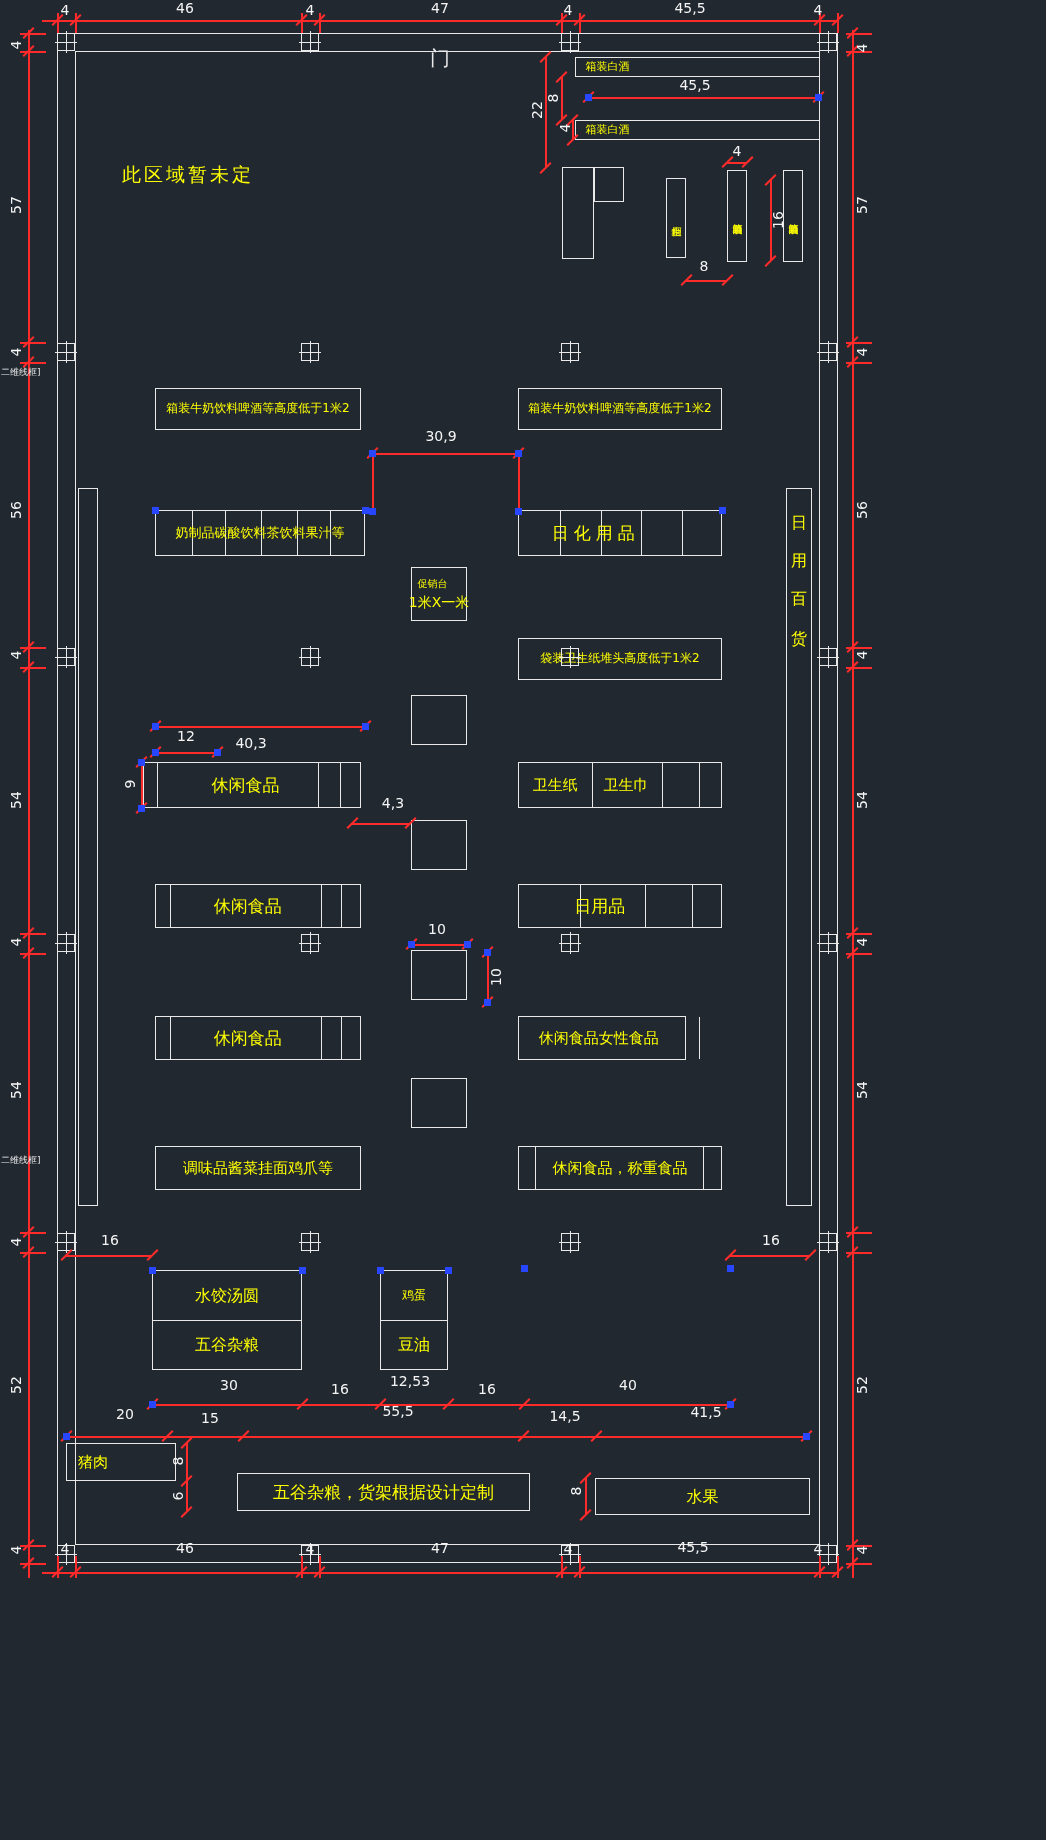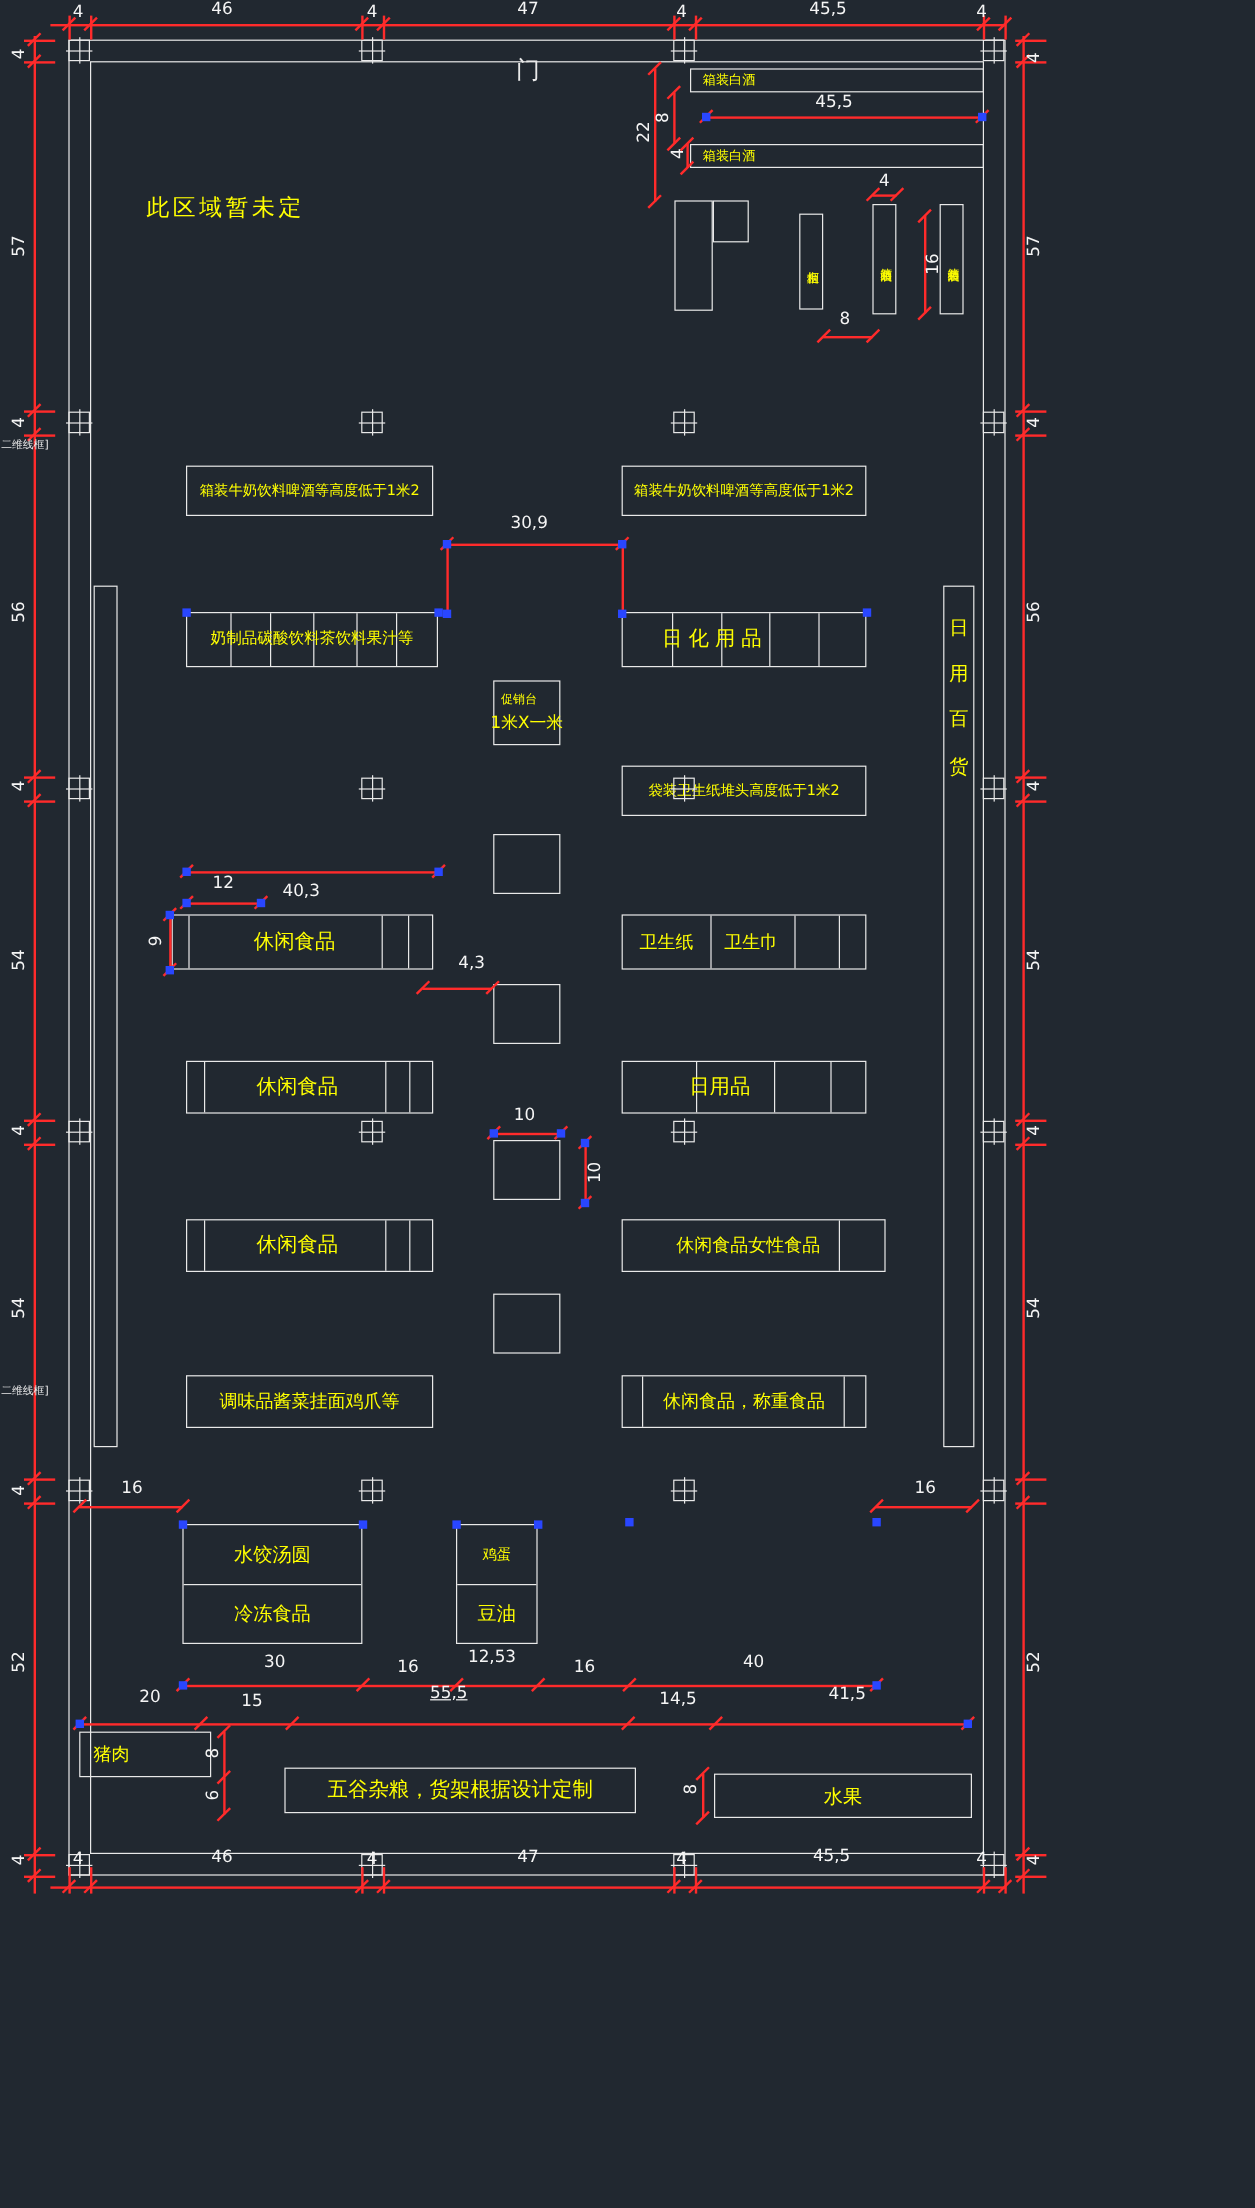--- a/index.html
+++ b/index.html
@@ -95,36 +95,36 @@
       <div class="divline" style="left: 126px;"></div>
       <div class="divline" style="left: 173px;"></div>
       <div class="abs ylabel" style="left: 40%; top: 50%; font-size: 17px;">日用品</div>
     </div>
     <div class="abs rect" style="left: 155px; top: 1016px; width: 206px; height: 44px;">
       <div class="divline" style="left: 14px;"></div>
       <div class="divline" style="left: 165px;"></div>
       <div class="divline" style="left: 185px;"></div>
       <div class="abs ylabel" style="left: 45%; top: 50%; font-size: 17px;">休闲食品</div>
     </div>
-    <div class="abs rect" style="left: 518px; top: 1016px; width: 220px; height: 44px;">
+    <div class="abs rect" style="left: 518px; top: 1016px; width: 168px; height: 44px;">
       <div class="divline" style="left: 180px;"></div>
       <div class="abs ylabel" style="left: 48%; top: 50%; font-size: 15px;">休闲食品女性食品</div>
     </div>
     <div class="abs rect" style="left: 155px; top: 1146px; width: 206px; height: 44px;">
       <div class="abs ylabel" style="left: 50%; top: 50%; font-size: 15px;">调味品酱菜挂面鸡爪等</div>
     </div>
     <div class="abs rect" style="left: 518px; top: 1146px; width: 204px; height: 44px;">
       <div class="divline" style="left: 16px;"></div>
       <div class="divline" style="left: 184px;"></div>
       <div class="abs ylabel" style="left: 50%; top: 50%; font-size: 15px;">休闲食品，称重食品</div>
     </div>
     <div class="abs rect" style="left: 152px; top: 1270px; width: 150px; height: 100px;">
       <div class="hdivline" style="top: 50%;"></div>
       <div class="abs ylabel" style="left: 50%; top: 26%; font-size: 16px;">水饺汤圆</div>
-      <div class="abs ylabel" style="left: 50%; top: 75%; font-size: 16px;">冷冻食品</div>
+      <div class="abs ylabel" style="left: 50%; top: 75%; font-size: 16px;">五谷杂粮</div>
     </div>
     <div class="abs rect" style="left: 380px; top: 1270px; width: 68px; height: 100px;">
       <div class="hdivline" style="top: 50%;"></div>
       <div class="abs ylabel" style="left: 50%; top: 26%; font-size: 12px;">鸡蛋</div>
       <div class="abs ylabel" style="left: 50%; top: 75%; font-size: 16px;">豆油</div>
     </div>
     <div class="abs rect" style="left: 66px; top: 1443px; width: 110px; height: 38px;">
       <div class="abs ylabel" style="left: 24%; top: 50%; font-size: 15px;">猪肉</div>
     </div>
     <div class="abs rect" style="left: 237px; top: 1473px; width: 293px; height: 38px;">
@@ -448,21 +448,21 @@
     <div class="abs dtext rot" style="left: 496px; top: 977px;">10</div>
     <div class="abs dtext" style="left: 110px; top: 1240px;">16</div>
     <div class="abs dtext" style="left: 771px; top: 1240px;">16</div>
     <div class="abs dtext" style="left: 229px; top: 1385px;">30</div>
     <div class="abs dtext" style="left: 340px; top: 1389px;">16</div>
     <div class="abs dtext" style="left: 410px; top: 1381px;">12,53</div>
     <div class="abs dtext" style="left: 487px; top: 1389px;">16</div>
     <div class="abs dtext" style="left: 628px; top: 1385px;">40</div>
     <div class="abs dtext" style="left: 125px; top: 1414px;">20</div>
     <div class="abs dtext" style="left: 210px; top: 1418px;">15</div>
-    <div class="abs dtext" style="left: 374px; top: 1411px; text-decoration: underline;">55,5</div>
+    <div class="abs dtext" style="left: 398px; top: 1411px;">55,5</div>
     <div class="abs dtext" style="left: 565px; top: 1416px;">14,5</div>
     <div class="abs dtext" style="left: 706px; top: 1412px;">41,5</div>
     <div class="abs dtext rot" style="left: 178px; top: 1461px;">8</div>
     <div class="abs dtext rot" style="left: 178px; top: 1496px;">6</div>
     <div class="abs dtext rot" style="left: 576px; top: 1491px;">8</div>
     <div class="abs grip" style="left: 585px; top: 94px;"></div>
     <div class="abs grip" style="left: 815px; top: 94px;"></div>
     <div class="abs grip" style="left: 369px; top: 450px;"></div>
     <div class="abs grip" style="left: 515px; top: 450px;"></div>
     <div class="abs grip" style="left: 369px; top: 508px;"></div>

